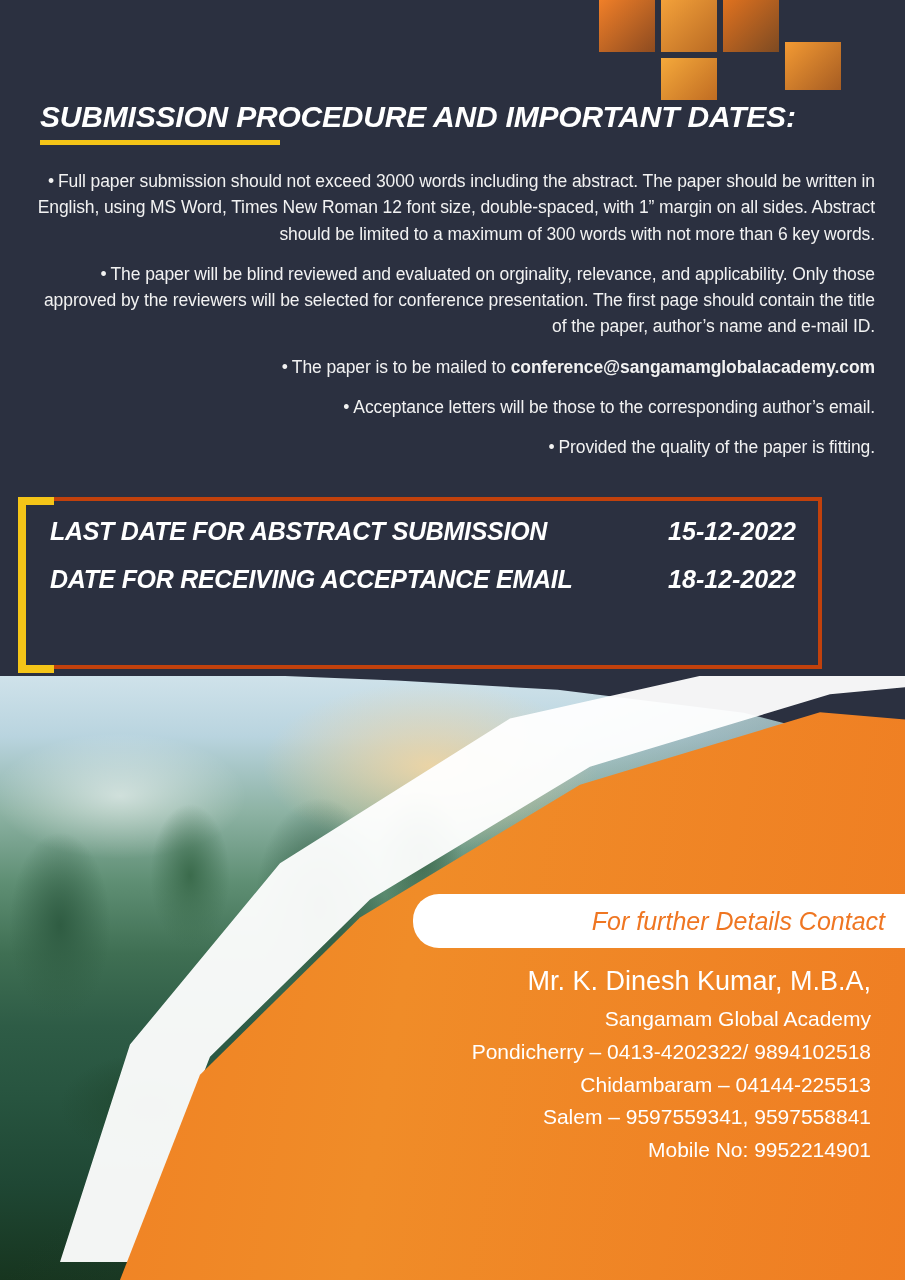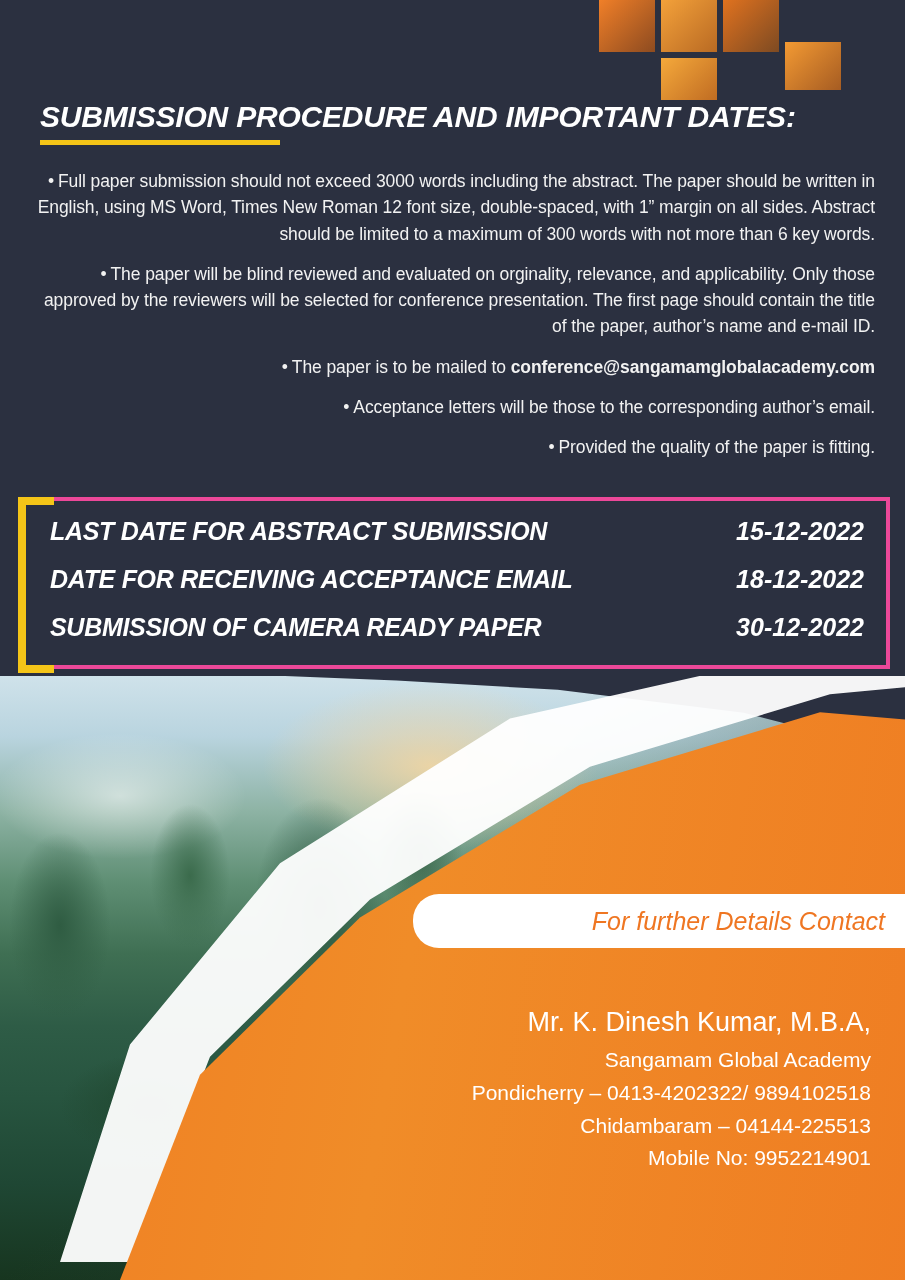--- a/index.html
+++ b/index.html
@@ -72,23 +72,23 @@
     text-align: right;
   }
   .bullet .dot { margin-right: 4px; }
   .bullet b { font-weight: bold; }
 
   
   .dates-box {
     position: absolute;
     left: 18px;
     top: 497px;
-    width: 872px;
+    width: 804px;
     height: 172px;
-    border: 4px solid #ec4899;
+    border: 4px solid #c2410c;
     box-sizing: border-box;
   }
   .dates-box::before {
     content: "";
     position: absolute;
     left: -4px;
     top: -4px;
     width: 8px;
     height: 172px;
     background: #f5c518;
@@ -223,21 +223,20 @@
     position: absolute;
     right: 34px;
     top: 290px;
     width: 520px;
     text-align: right;
     color: #ffffff;
   }
   .contact-name {
     font-size: 27px;
     margin-bottom: 6px;
-    margin-top: 41px;
   }
   .contact-line {
     font-size: 21px;
     line-height: 1.56;
   }
 </style>
 </head>
 <body>
 
 <div class="page">
@@ -275,40 +274,37 @@
 
   <div class="dates-box">
     <div class="date-row">
       <div class="date-label">LAST DATE FOR ABSTRACT SUBMISSION</div>
       <div class="date-value">15-12-2022</div>
     </div>
     <div class="date-row">
       <div class="date-label">DATE FOR RECEIVING ACCEPTANCE EMAIL</div>
       <div class="date-value">18-12-2022</div>
     </div>
-    <div class="date-row">
-      <div class="date-label">SUBMISSION OF CAMERA READY PAPER</div>
-      <div class="date-value">30-12-2022</div>
-    </div>
   </div>
 
   <div class="bottom">
     <div class="photo">
       <div class="photo-rocks"></div>
     </div>
     <div class="dark-top-right"></div>
     <div class="white-sliver"></div>
     <div class="orange-band"></div>
 
     <div class="contact-banner">
       <span>For further Details Contact</span>
     </div>
 
     <div class="contact-lines">
       <div class="contact-name">Mr. K. Dinesh Kumar, M.B.A,</div>
       <div class="contact-line">Sangamam Global Academy</div>
       <div class="contact-line">Pondicherry – 0413-4202322/ 9894102518</div>
       <div class="contact-line">Chidambaram – 04144-225513</div>
+      <div class="contact-line">Salem – 9597559341, 9597558841</div>
       <div class="contact-line">Mobile No:  9952214901</div>
     </div>
   </div>
 
 </div>
 
 </body></html>

